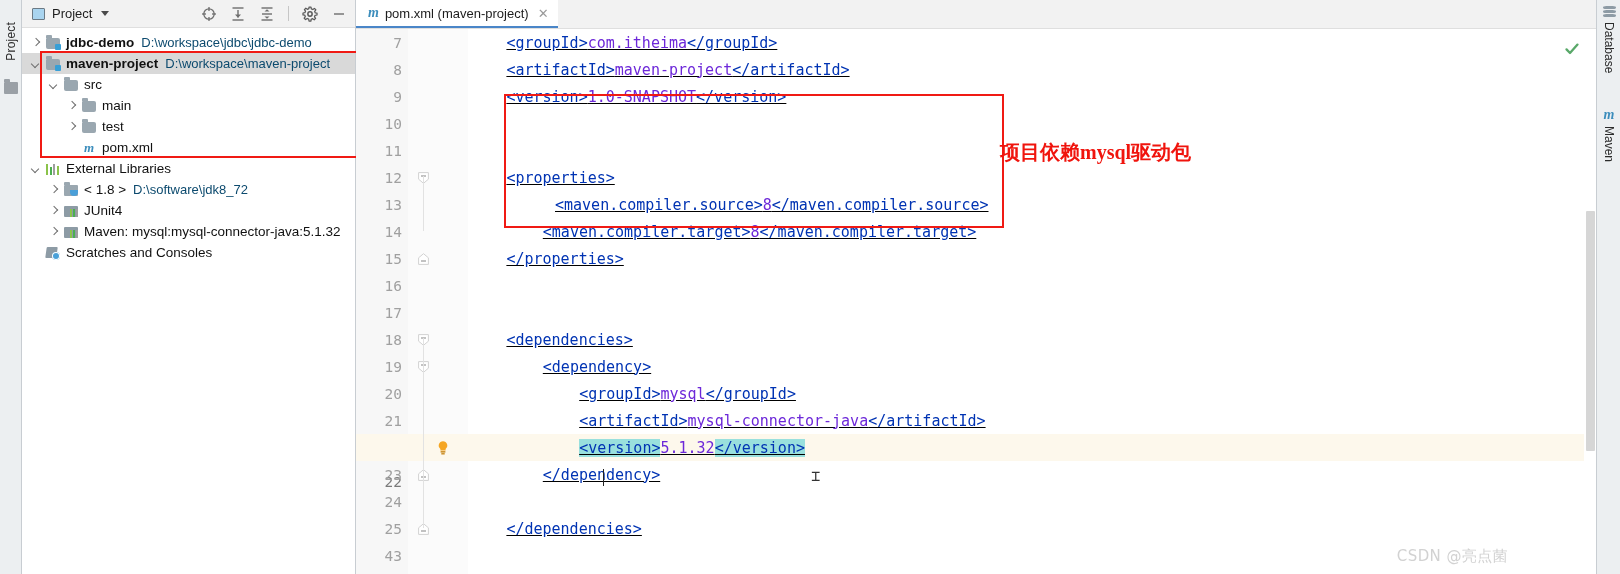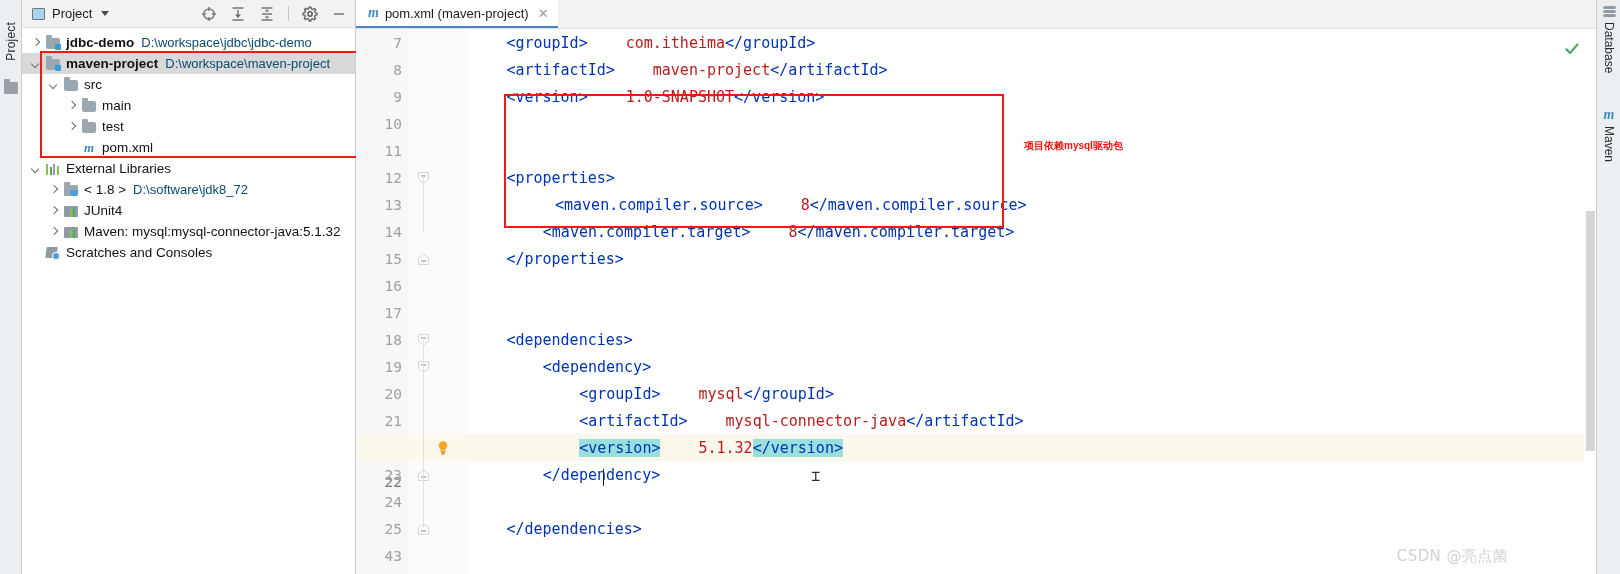--- a/index.html
+++ b/index.html
@@ -224,23 +224,23 @@
   .cl.cur { background: #fdf8ec; }
   .ln {
     position: absolute; left: 0; top: 0;
     width: 46px; height: 27px;
     display: flex; align-items: center; justify-content: flex-end;
     color: #a0a0a0;
     font-family: "DejaVu Sans Mono", monospace;
     font-size: 14.5px;
   }
   .cl.cur .ln { color: #7a7a7a; margin-top: 34px; }
-  .code { position: absolute; left: 114px; top: 0; height: 27px; display: flex; align-items: center; }
+  .code { position: absolute; left: 114px; top: 0; height: 27px; display: flex; align-items: center; text-decoration: underline; }
   .tag  { color: #0033b3; }
-  .txt  { color: #b91c1c; margin-left: 38px; }
+  .txt  { color: #6d28d9; }
   .cmt  { color: #b0b0b0; font-style: italic; }
   .hl   { background: #99e0dd; }
   
   .fold {
     position: absolute; left: 62px; top: 8px;
     width: 11px; height: 12px;
   }
   .fold svg { display:block; }
   .vline { position:absolute; left:67px; width:1px; background:#e2e2e2; }
   
@@ -254,25 +254,25 @@
   
   .code-redbox {
     position: absolute;
     left: 148px; top: 65px;
     width: 500px; height: 134px;
     border: 2.5px solid #f01a14;
     pointer-events: none;
   }
   .annot {
     position: absolute;
-    left: 668px; top: 110px;
+    left: 644px; top: 110px;
     color: #f0140d;
     font-weight: bold;
-    font-size: 10px;
-    font-family: Liberation Sans, sans-serif;
+    font-size: 20px;
+    font-family: Liberation Serif, serif;
     white-space: nowrap;
   }
 
   
   .check { position: absolute; right: 16px; top: 12px; width: 16px; height: 16px; }
   .scroll-track { position:absolute; right: 0; top: 0; bottom: 0; width: 12px; background:#ffffff; }
   .scroll-thumb { position:absolute; right: 1px; top: 182px; width: 9px; height: 240px; background:#d6d6d6; border-radius:1px; }
 
   
   .watermark {

